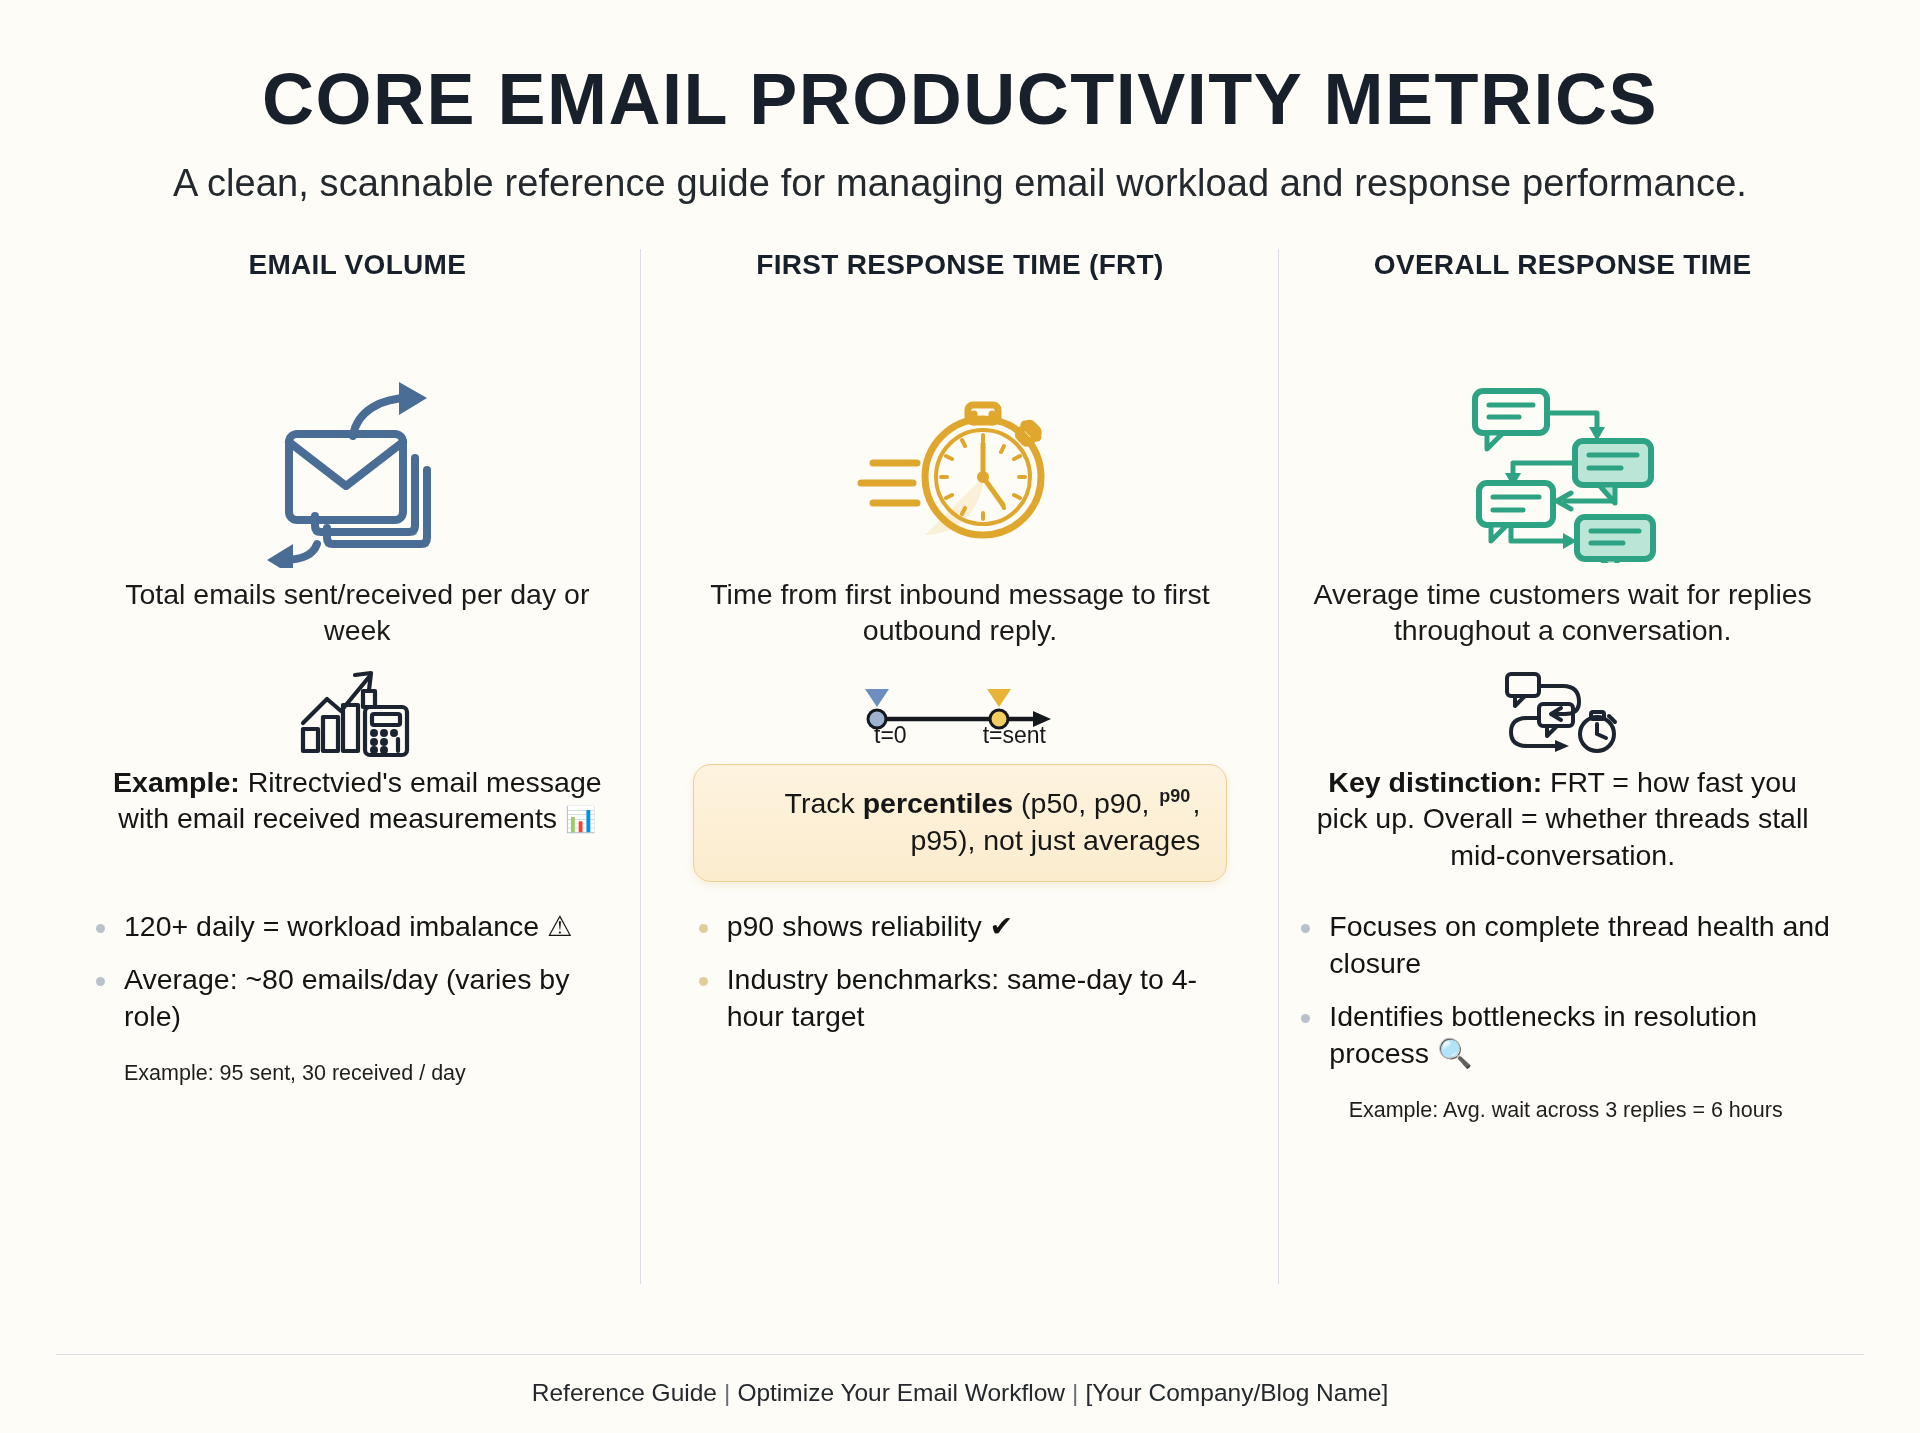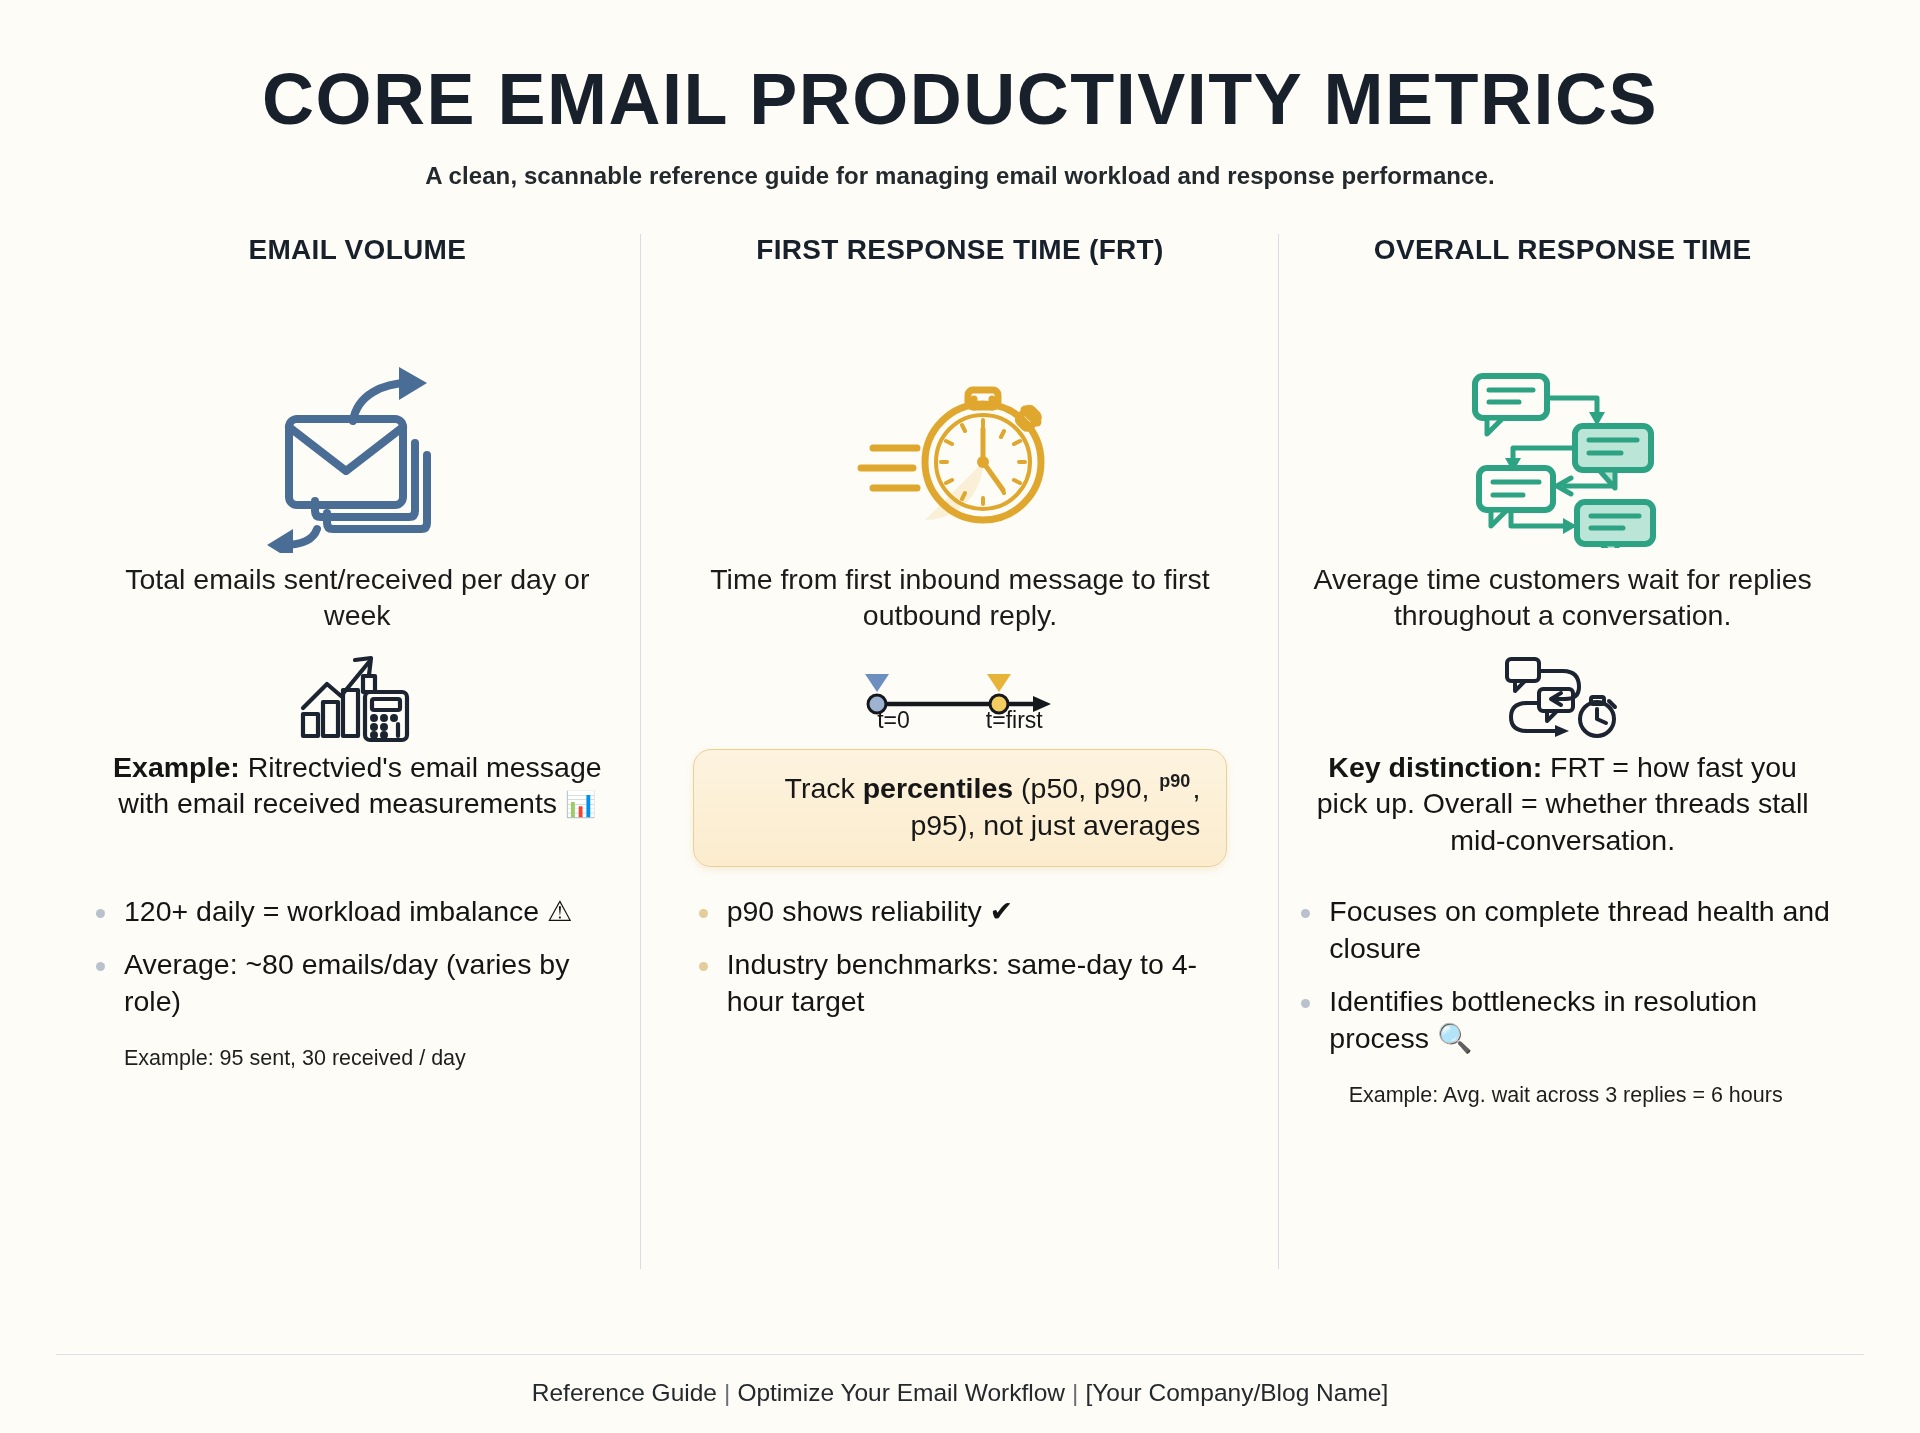--- a/index.html
+++ b/index.html
@@ -23,22 +23,22 @@
   .main-title{
     font-size:72px;
     font-weight:700;
     letter-spacing:1.5px;
     color:#18212b;
     line-height:1.05;
     margin:0;
     font-family:"Liberation Sans", sans-serif;
   }
   .subtitle{
-    font-size:24px;
-    font-weight:700;
+    font-size:38px;
+    font-weight:400;
     color:#24292e;
     margin:24px 0 0 0;
     letter-spacing:0.1px;
   }
 
   
   .columns{
     position:relative;
     display:flex;
     margin-top:44px;
@@ -342,21 +342,21 @@
             <path d="M18 38 L188 38" stroke="#15181d" stroke-width="4.5" stroke-linecap="round"></path>
             <path d="M178 30 L196 38 L178 46 Z" fill="#15181d"></path>
             <path d="M10 8 L34 8 L22 26 Z" fill="#6D8FBF"></path>
             <path d="M132 8 L156 8 L144 26 Z" fill="#E8B437"></path>
             <circle cx="22" cy="38" r="9" fill="#9DB3D0" stroke="#15181d" stroke-width="3"></circle>
             <circle cx="144" cy="38" r="9" fill="#F3CD60" stroke="#15181d" stroke-width="3"></circle>
           </g>
         </svg>
         <div class="tl-labels">
           <span class="tl-lbl a">t=0</span>
-          <span class="tl-lbl b">t=first</span>
+          <span class="tl-lbl b">t=sent</span>
         </div>
       </div>
 
       <div class="callout">
         <span><span>Track </span><b>percentiles</b><span> (p50, p90, </span><span class="p90badge">p90</span><span>, p95), not just averages</span></span>
       </div>
 
       <ul class="bullets">
         <li>p90 shows reliability ✔</li>
         <li>Industry benchmarks: same-day to 4-hour target</li>

